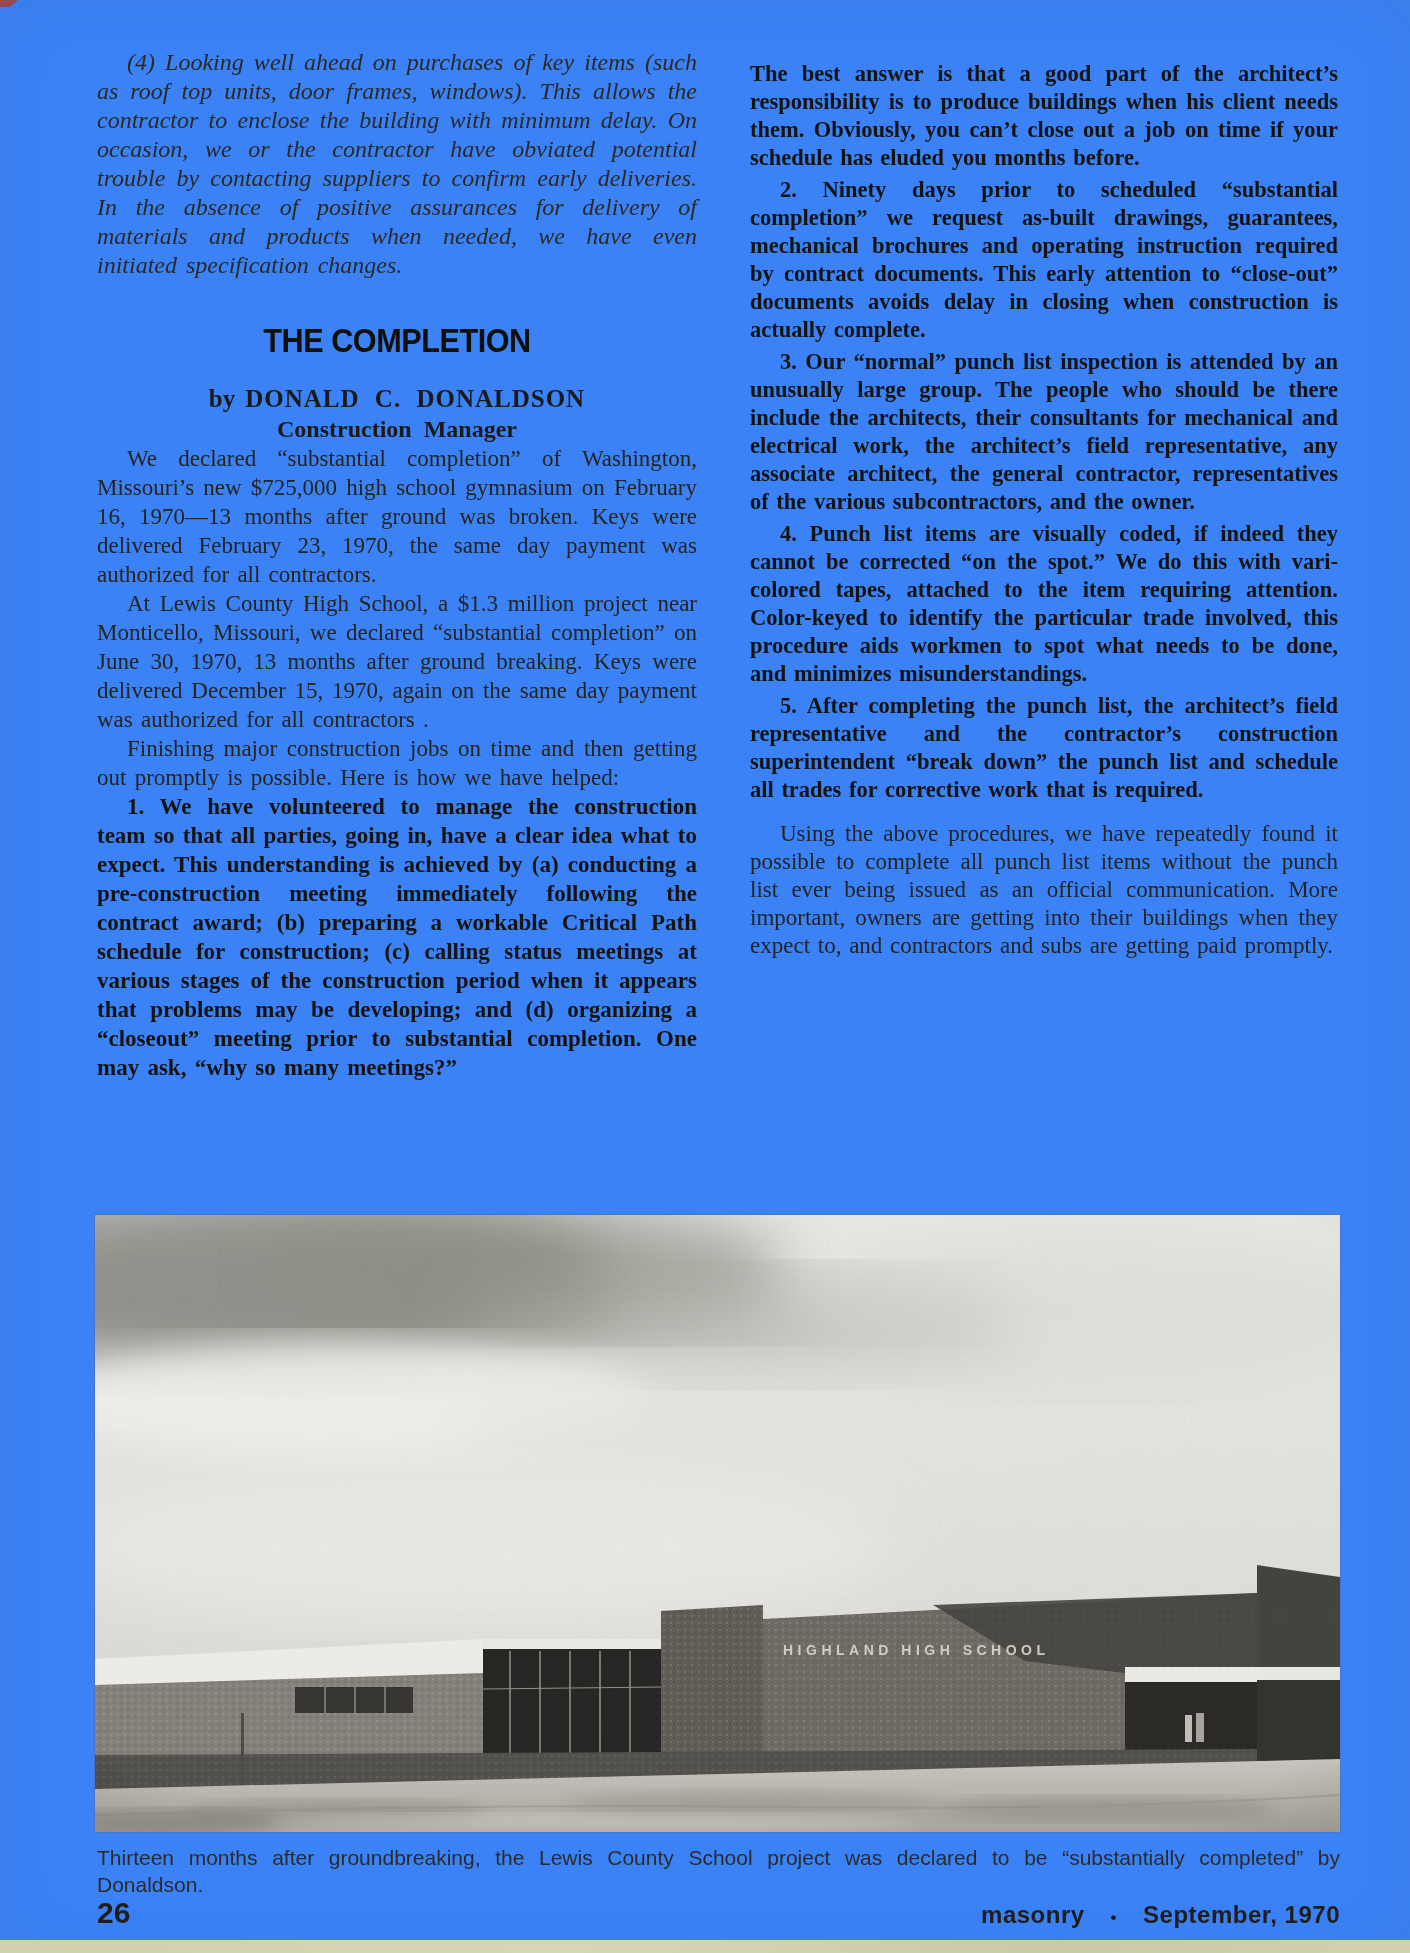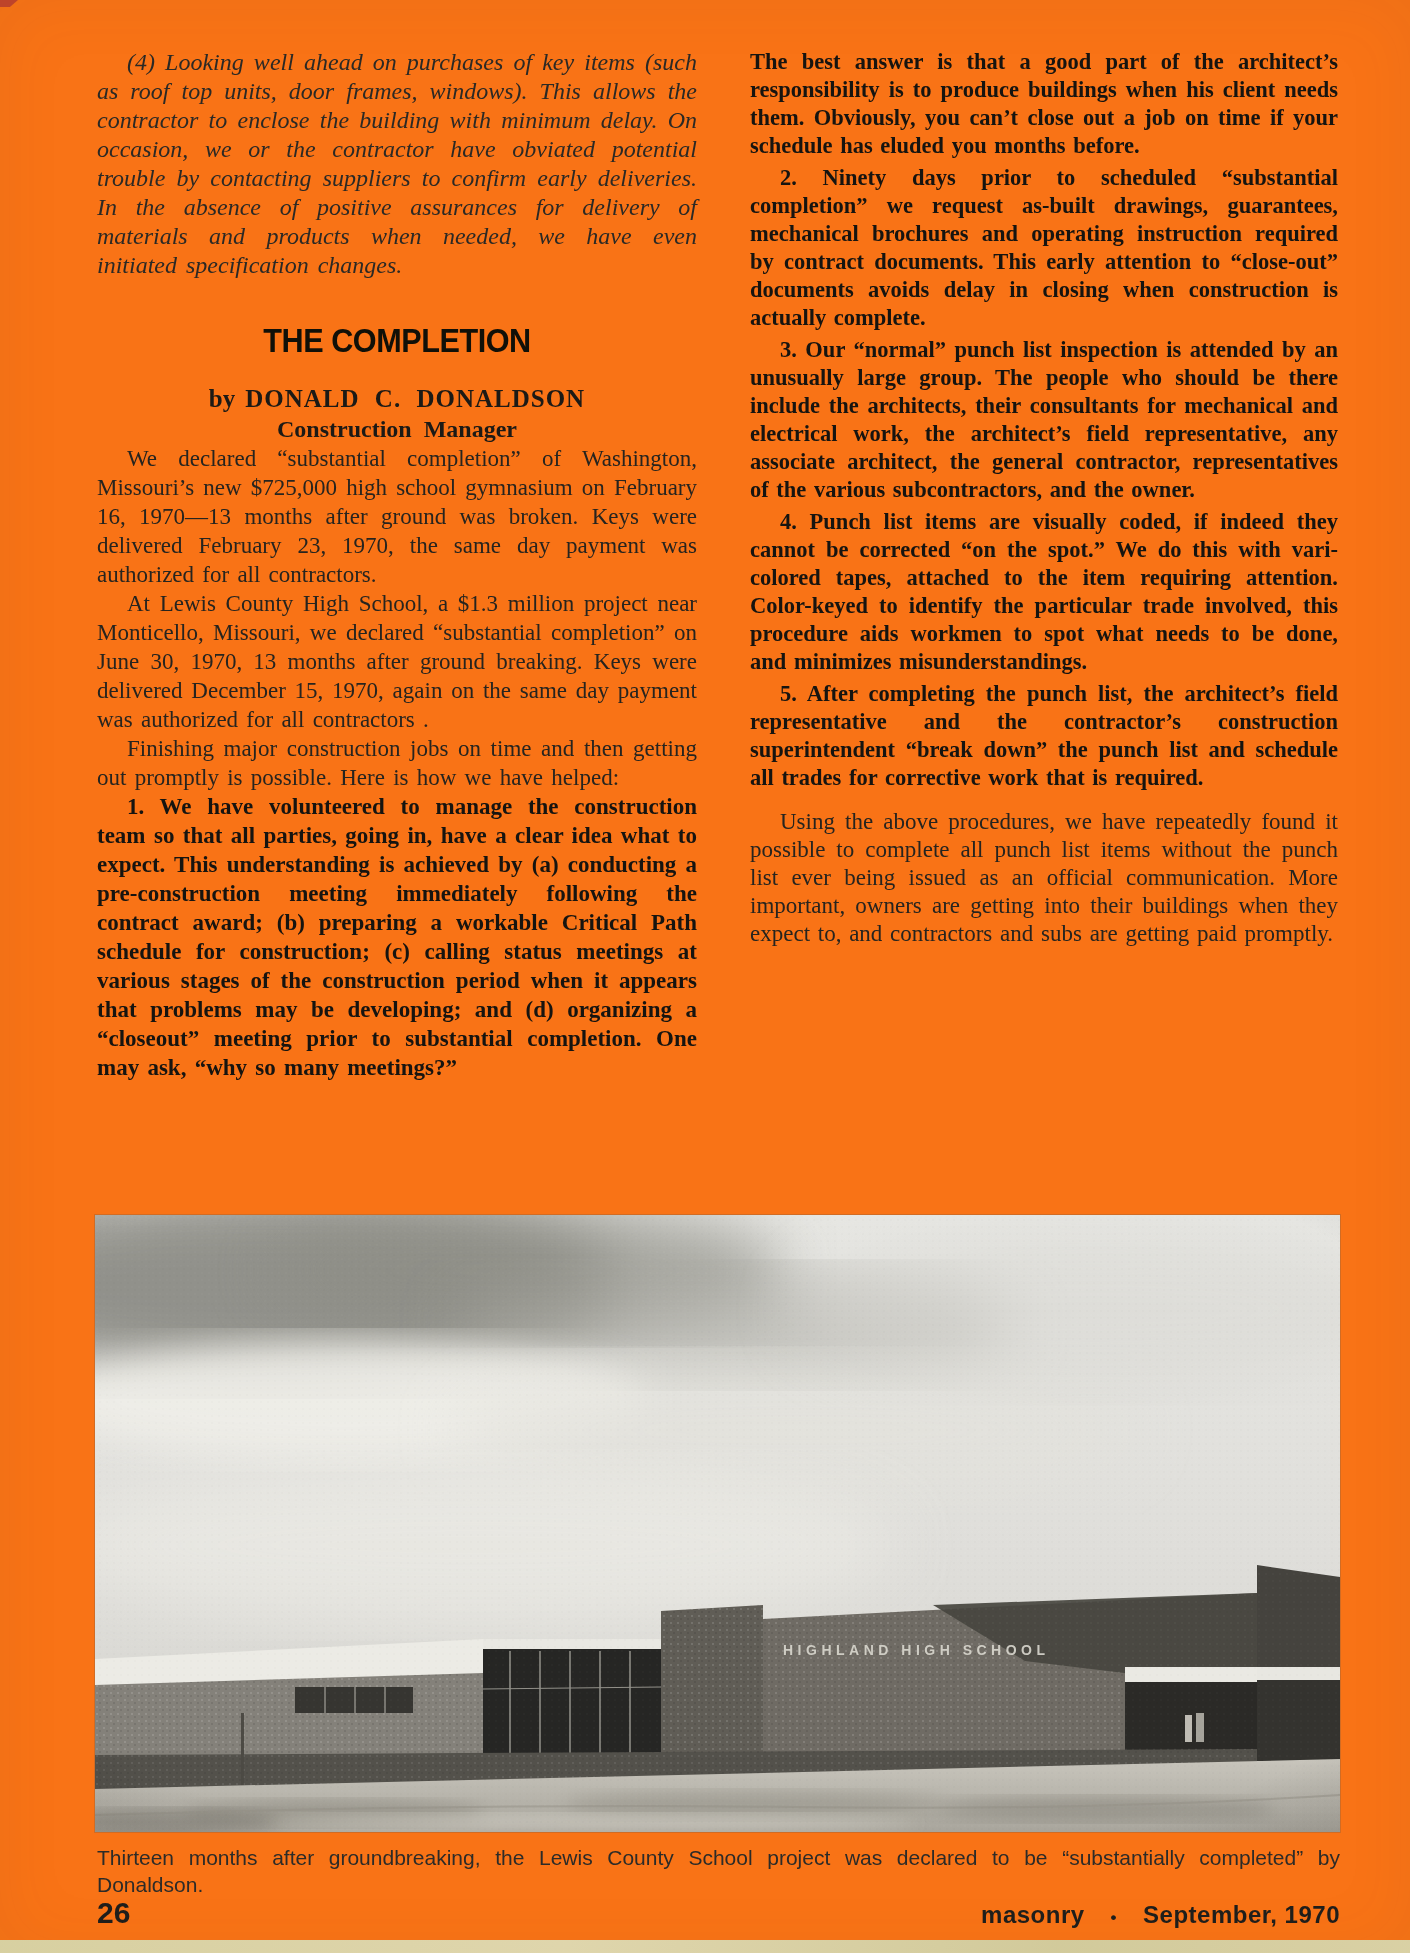--- a/index.html
+++ b/index.html
@@ -1,20 +1,20 @@
 <!DOCTYPE html>
 <html><head>
 <meta charset="utf-8">
 <style>
   html,body{margin:0;padding:0;background:#888;}
   .page{
     position:relative;
     width:1410px;height:1953px;
     margin:0 auto;
-    background:#f97316;
+    background:#3b82f6;
     box-shadow:inset 0 0 70px rgba(70,64,45,.07);
     overflow:hidden;
     font-family:"Liberation Serif", serif;
     color:#26241f;
   }
   .corner-mark{
     position:absolute;top:0;left:0;width:18px;height:7px;
     background:#b23a30;opacity:.8;
     clip-path:polygon(0 0,100% 0,55% 100%,0 100%);
   }
@@ -50,21 +50,21 @@
   .byline-role{
     text-align:center;font-weight:700;font-size:24px;line-height:30px;
     word-spacing:6px;color:#1c1a16;
   }
   .body-p{
     font-size:23px;line-height:29px;word-spacing:2.5px;
   }
   .col-left .body-p:first-of-type{margin-top:24px;}
   .bold-p{font-weight:700;color:#161410;}
   .col-right .body-p{font-size:22.5px;line-height:28px;margin-top:4px;word-spacing:2px;}
-  .col-right .body-p.first{margin-top:0;}
+  .col-right .body-p.first{margin-top:12px;}
   .col-right .plain-last{font-weight:400;color:#26241f;font-size:23px;margin-top:16px;}
   .photo{
     position:absolute;left:95px;top:1215px;width:1245px;height:617px;
     box-shadow:0 0 0 1px rgba(90,88,80,.25);
     background:#dededa;
   }
   .caption{
     position:absolute;left:97px;top:1844px;width:1243px;
     font-family:"Liberation Sans", sans-serif;
     font-size:21px;line-height:27px;

